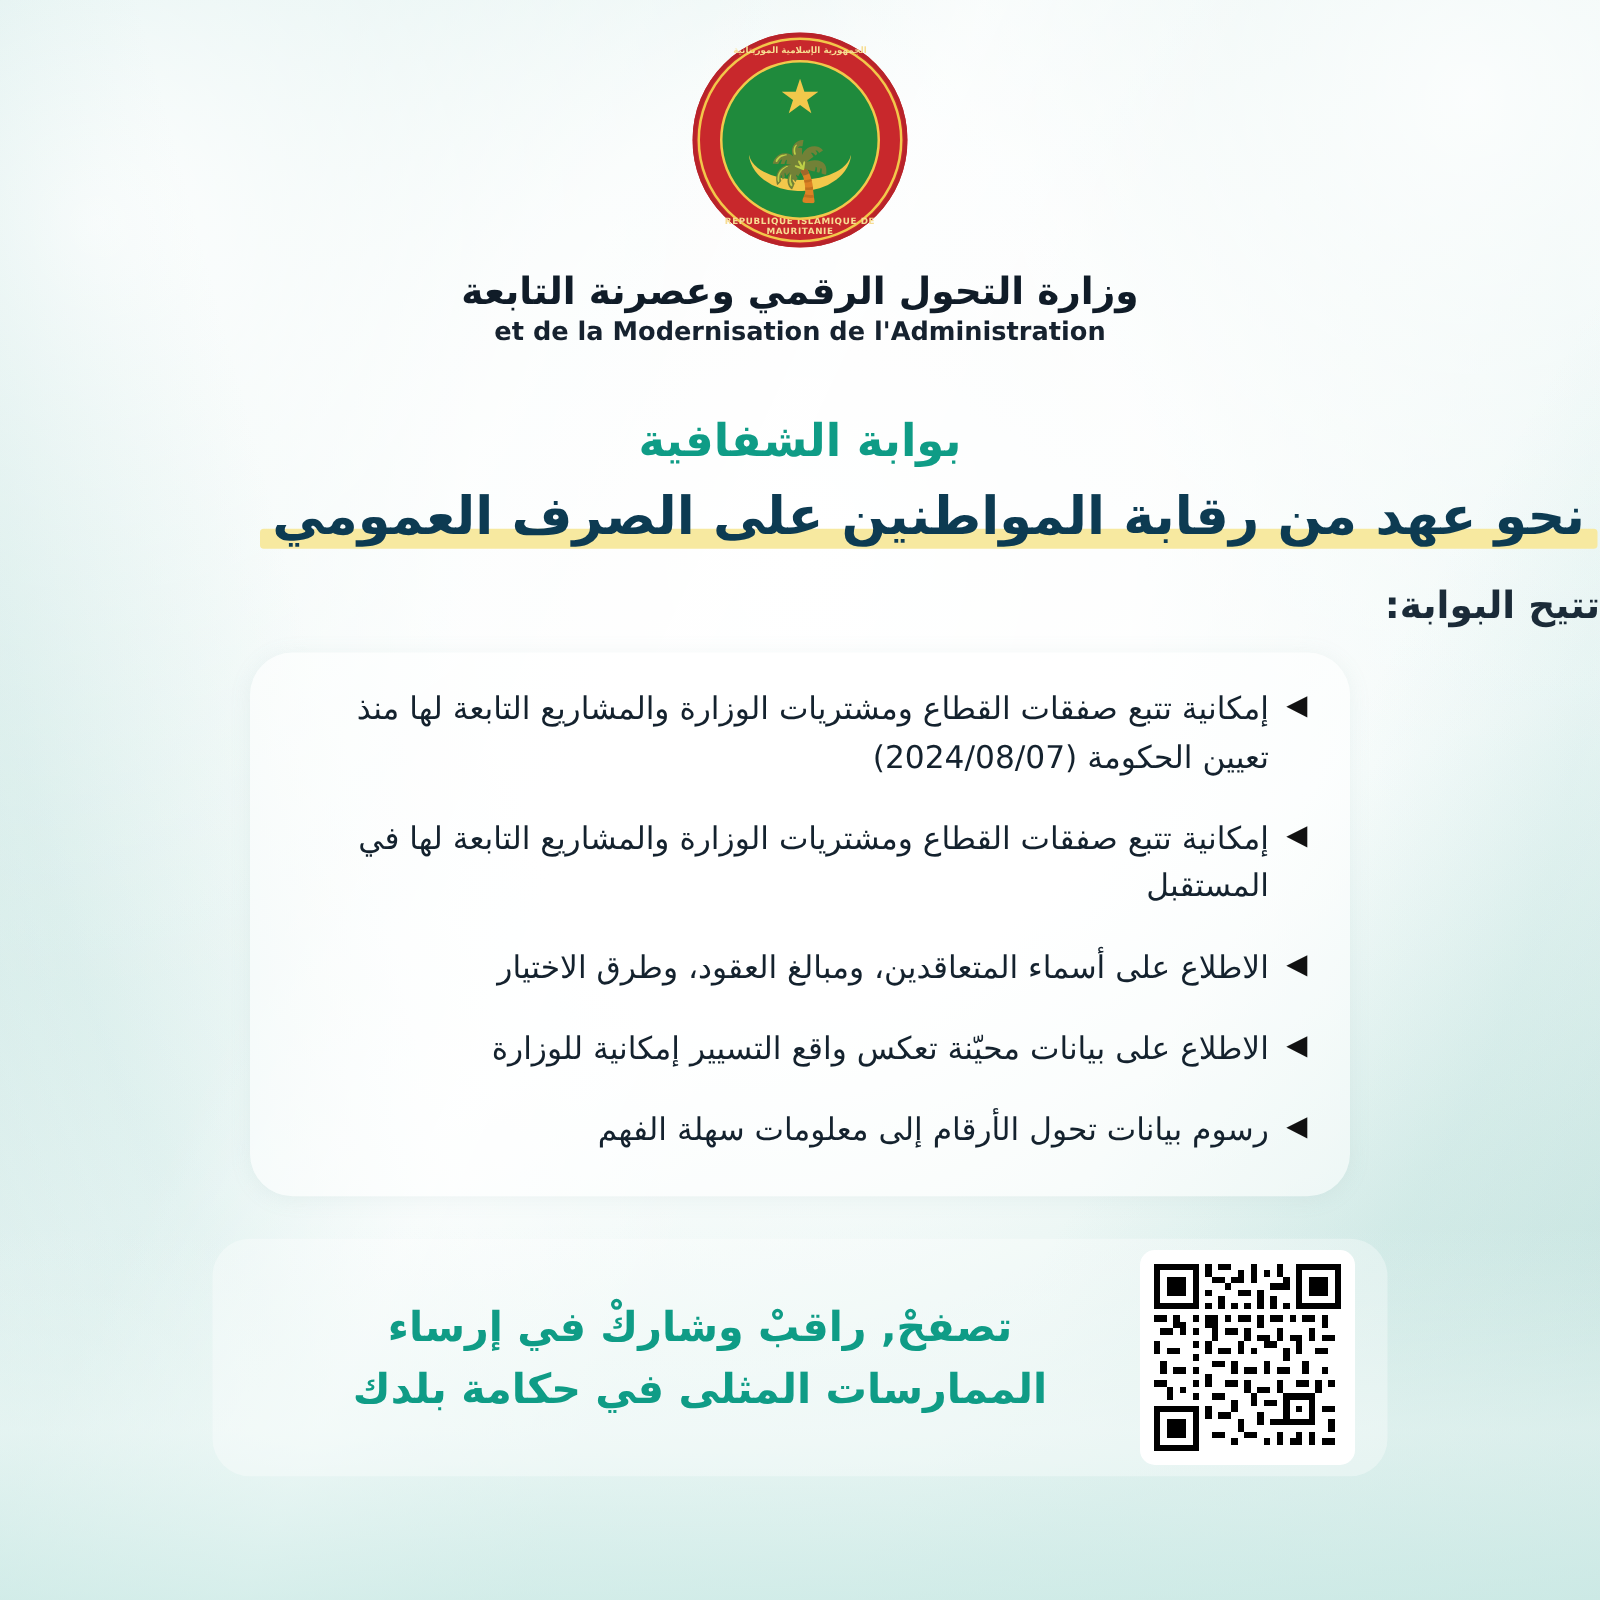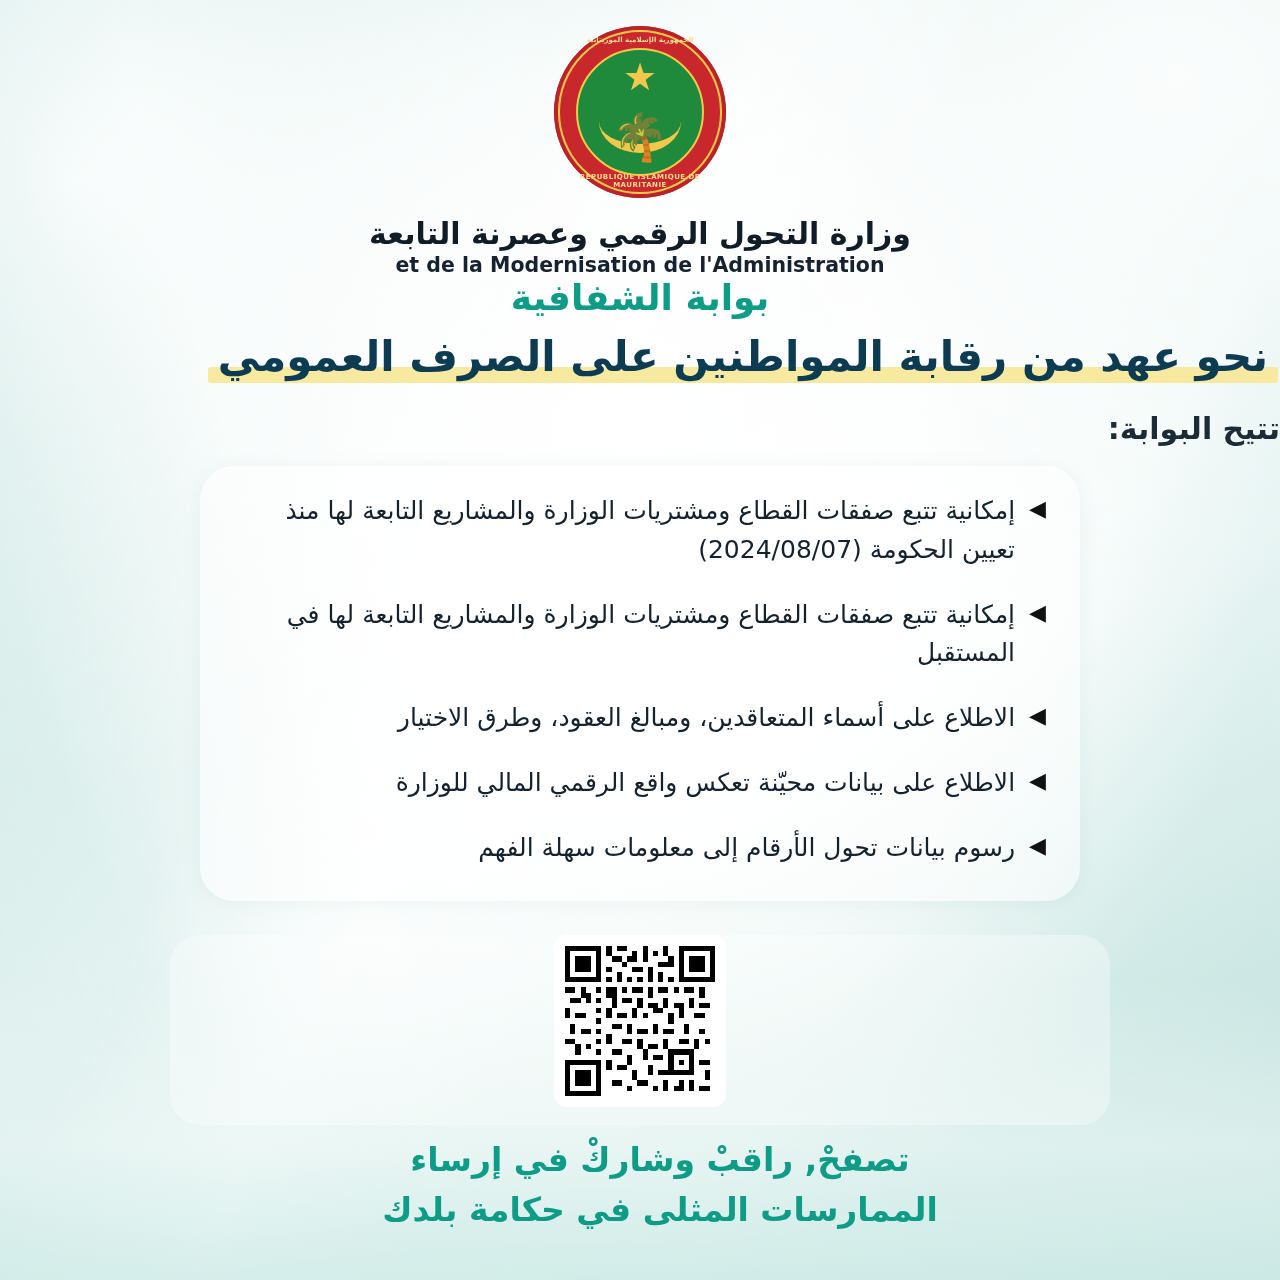--- a/index.html
+++ b/index.html
@@ -143,20 +143,21 @@
     font-size: 20.5px;
     font-weight: bold;
     color: #16222f;
     margin-top: 8px;
     direction: ltr;
   }
   .ministry .fr2 { margin-top: 2px; }
 
   
   .titles {
+    margin-top: 56px;
     text-align: center;
   }
   .title-small {
     font-size: 36px;
     font-weight: bold;
     color: #0f9c86;
     letter-spacing: 0px;
   }
   .title-main-wrap {
     margin-top: 12px;
@@ -230,21 +231,21 @@
   
   .footer {
     position: relative;
     margin: 34px auto 0 auto;
     width: 940px;
     height: 190px;
     background: rgba(255,255,255,0.35);
     border-radius: 30px;
     box-sizing: border-box;
     display: flex;
-    flex-direction: column;
+    flex-direction: row;
     align-items: center;
     justify-content: flex-start;
     padding: 0 26px;
     gap: 28px;
   }
   .qr {
     flex: 0 0 auto;
     width: 172px;
     height: 172px;
     background: #ffffff;
@@ -316,21 +317,21 @@
         <span class="text">إمكانية تتبع صفقات القطاع ومشتريات الوزارة والمشاريع التابعة لها في المستقبل</span>
       </div>
 
       <div class="feature">
         <span class="bullet">◀</span>
         <span class="text">الاطلاع على أسماء المتعاقدين، ومبالغ العقود، وطرق الاختيار</span>
       </div>
 
       <div class="feature">
         <span class="bullet">◀</span>
-        <span class="text">الاطلاع على بيانات محيّنة تعكس واقع الرقمي المالي للوزارة</span>
+        <span class="text">الاطلاع على بيانات محيّنة تعكس واقع التسيير إمكانية للوزارة</span>
       </div>
 
       <div class="feature">
         <span class="bullet">◀</span>
         <span class="text">رسوم بيانات تحول الأرقام إلى معلومات سهلة الفهم</span>
       </div>
 
     </div>
 
     <div class="footer">

